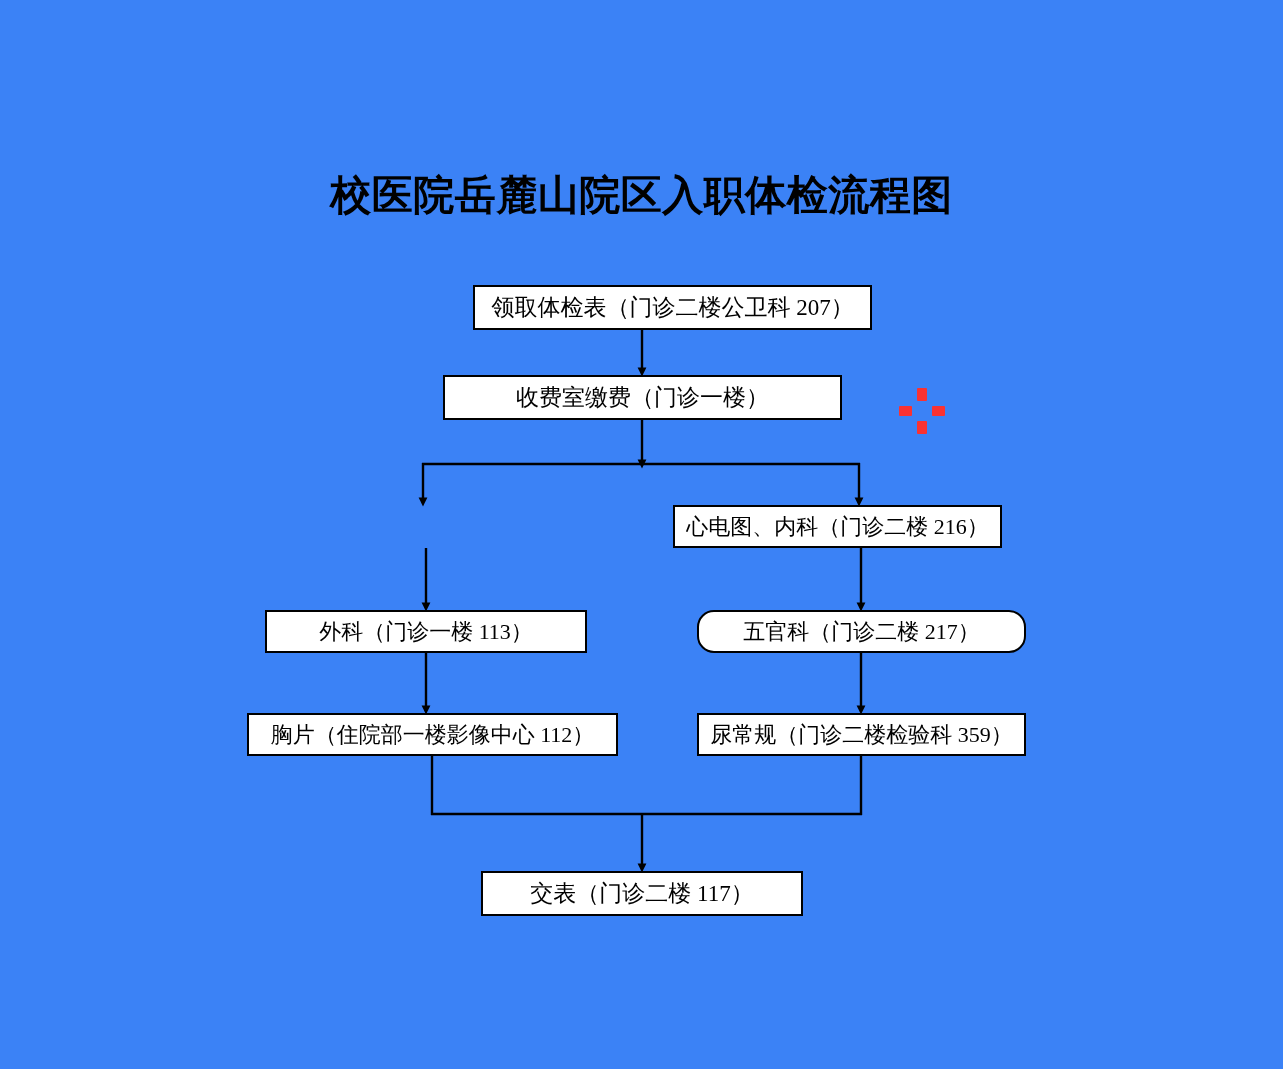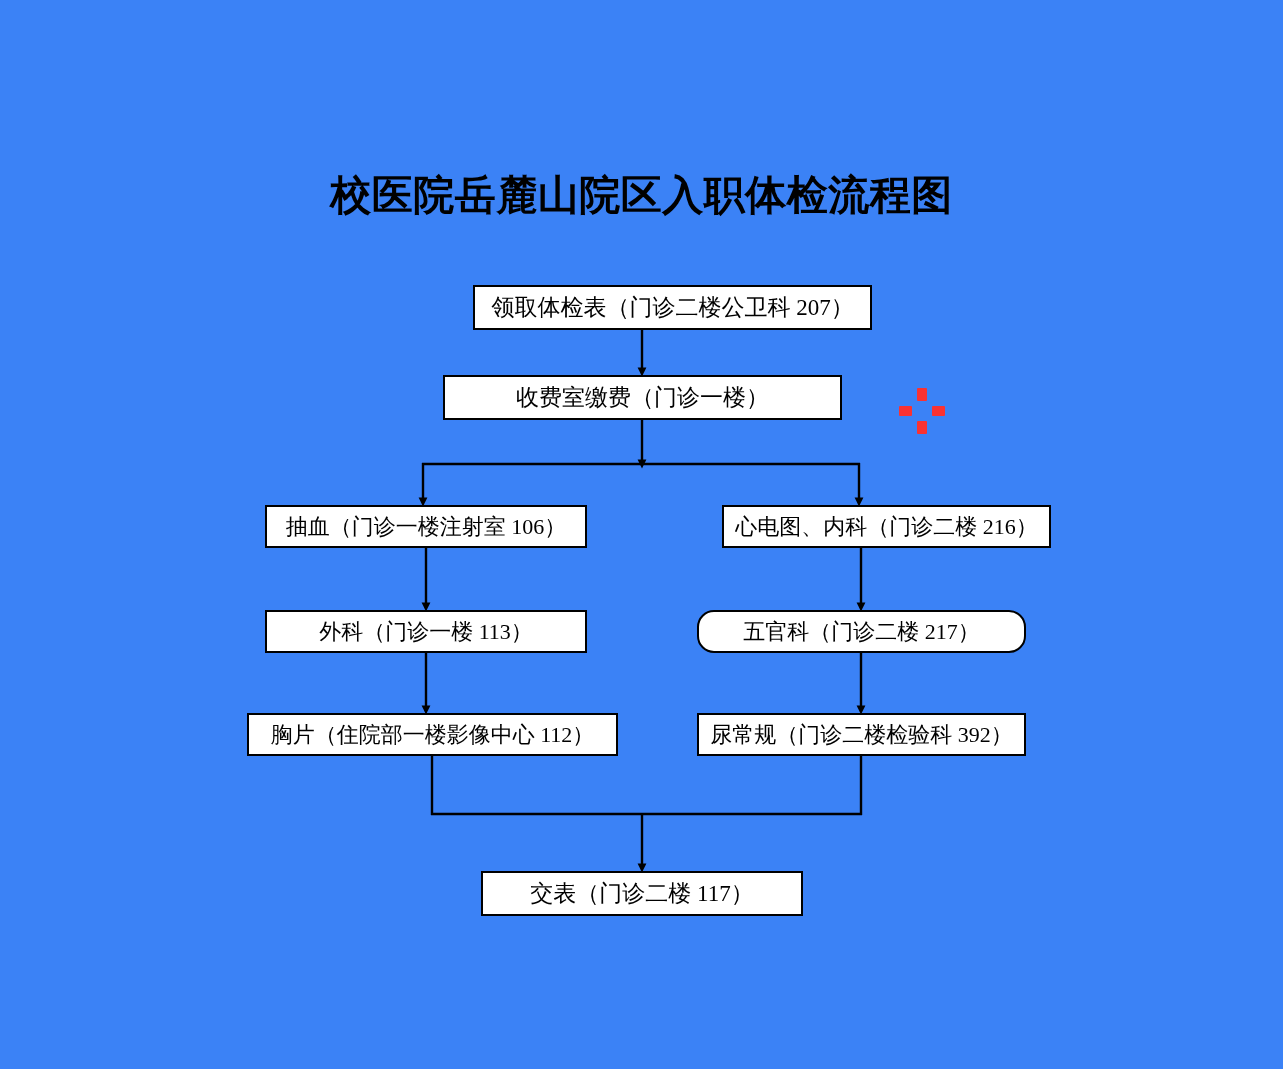--- a/index.html
+++ b/index.html
@@ -105,31 +105,30 @@
 
     <line x1="431" y1="814" x2="862" y2="814" stroke="#000000" stroke-width="2.4"></line>
 
     <line x1="642" y1="814" x2="642" y2="868" stroke="#000000" stroke-width="2.4" marker-end="url(#arrowhead)"></line>
   </svg>
 
   <div class="flow-node" style="left: 441px; top: 285px; width: 399px; height: 45px; font-size: 23px; border-color: rgb(0, 0, 0); background: rgb(255, 255, 255); margin-left: 32px;">领取体检表（门诊二楼公卫科 207）</div>
 
   <div class="flow-node" style="left: 443px; top: 375px; width: 399px; height: 45px; font-size: 23px; border-color: rgb(0, 0, 0); background: rgb(255, 255, 255);">收费室缴费（门诊一楼）</div>
 
-  <div class="flow-node" style="left: 265px; top: 505px; width: 322px; height: 43px; font-size: 22px; border-color: rgb(0, 0, 0); background: rgb(255, 255, 255);">抽血（门诊一楼注射室 106）</div>
 
-  <div class="flow-node" style="left: 722px; top: 505px; width: 329px; height: 43px; font-size: 22px; border-color: rgb(0, 0, 0); background: rgb(255, 255, 255);">心电图、内科（门诊二楼 216）</div>
+  <div class="flow-node" style="left: 673px; top: 505px; width: 329px; height: 43px; font-size: 22px; border-color: rgb(0, 0, 0); background: rgb(255, 255, 255);">心电图、内科（门诊二楼 216）</div>
 
   <div class="flow-node" style="left: 265px; top: 610px; width: 322px; height: 43px; font-size: 22px; border-color: rgb(0, 0, 0); background: rgb(255, 255, 255);">外科（门诊一楼 113）</div>
 
   <div class="flow-node" style="left: 697px; top: 610px; width: 329px; height: 43px; font-size: 22px; border-color: rgb(0, 0, 0); background: rgb(255, 255, 255); border-radius: 17px;">五官科（门诊二楼 217）</div>
 
   <div class="flow-node" style="left: 247px; top: 713px; width: 371px; height: 43px; font-size: 22px; border-color: rgb(0, 0, 0); background: rgb(255, 255, 255);">胸片（住院部一楼影像中心 112）</div>
 
-  <div class="flow-node" style="left: 697px; top: 713px; width: 329px; height: 43px; font-size: 22px; border-color: rgb(0, 0, 0); background: rgb(255, 255, 255);">尿常规（门诊二楼检验科 392）</div>
+  <div class="flow-node" style="left: 697px; top: 713px; width: 329px; height: 43px; font-size: 22px; border-color: rgb(0, 0, 0); background: rgb(255, 255, 255);">尿常规（门诊二楼检验科 359）</div>
 
   <div class="flow-node" style="left: 481px; top: 871px; width: 322px; height: 45px; font-size: 23px; border-color: rgb(0, 0, 0); background: rgb(255, 255, 255);">交表（门诊二楼 117）</div>
 
   <div id="cursor-crosshair" style="left: 899px; top: 388px; width: 46px; height: 46px;">
     <div class="cross-arm" style="left: 18px; top: 0px; width: 10px; height: 13px; background: rgb(250, 50, 50);"></div>
     <div class="cross-arm" style="left: 18px; top: 33px; width: 10px; height: 13px; background: rgb(250, 50, 50);"></div>
     <div class="cross-arm" style="left: 0px; top: 18px; width: 13px; height: 10px; background: rgb(250, 50, 50);"></div>
     <div class="cross-arm" style="left: 33px; top: 18px; width: 13px; height: 10px; background: rgb(250, 50, 50);"></div>
   </div>
 

